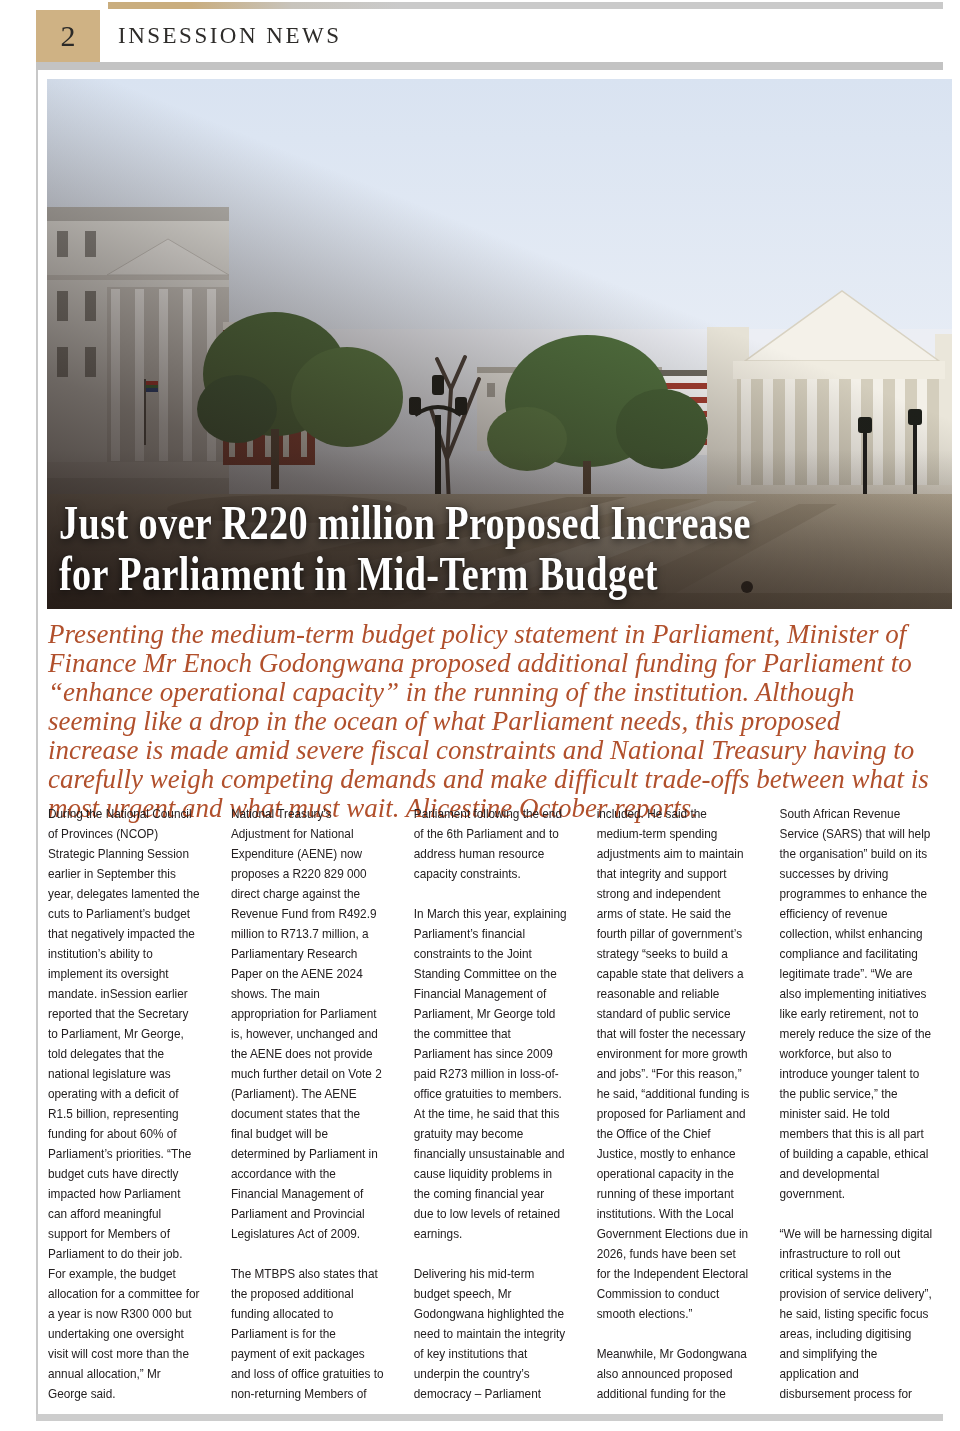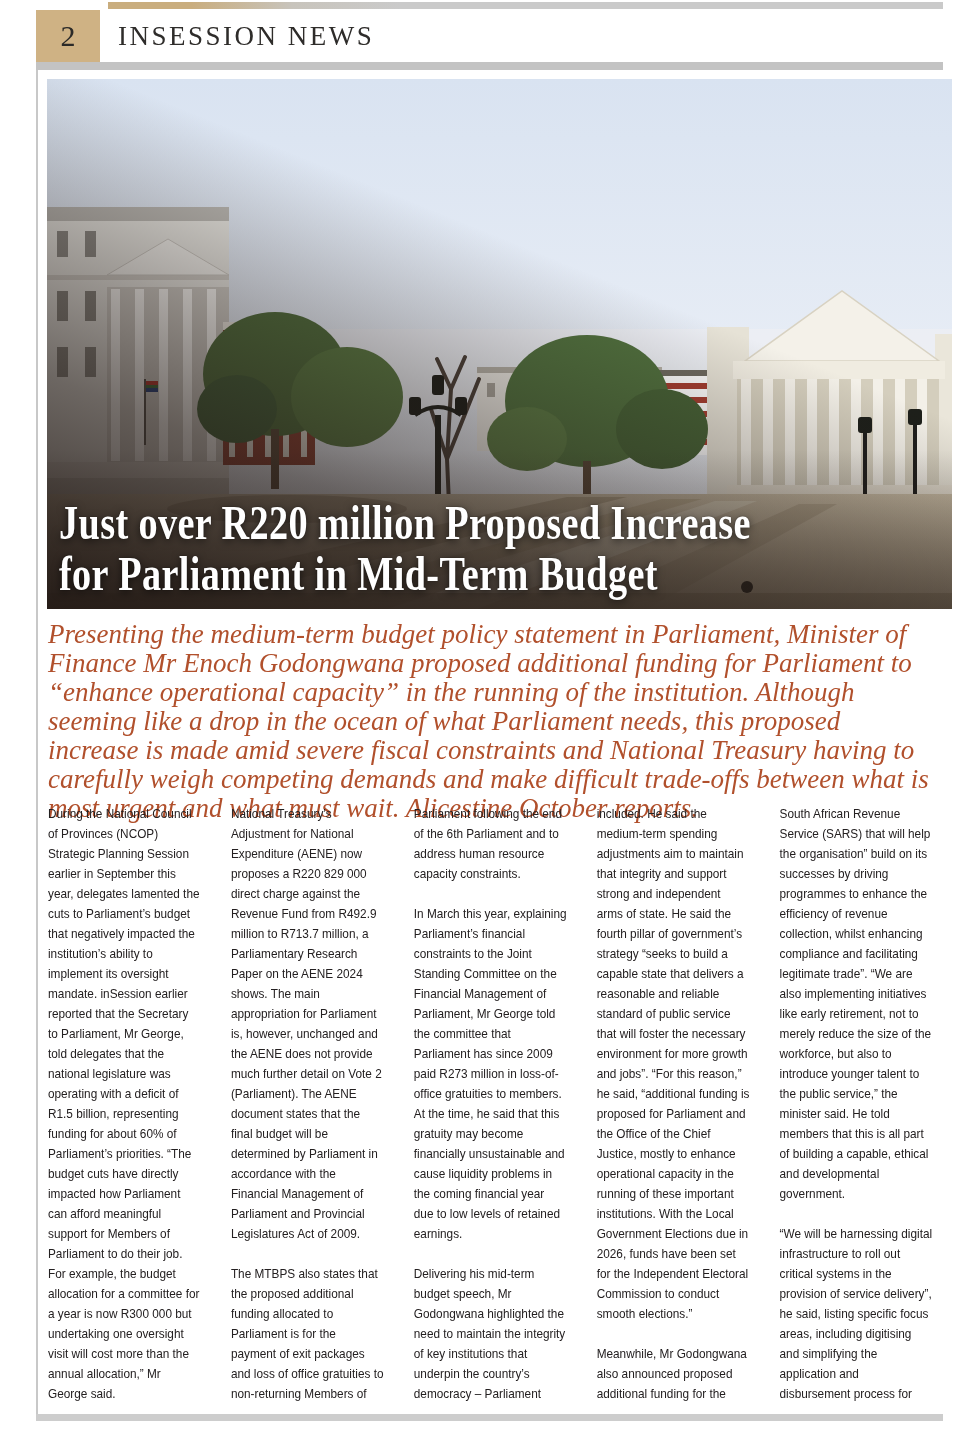--- a/index.html
+++ b/index.html
@@ -6,21 +6,21 @@
   .page{position:relative;width:960px;height:1431px;background:#ffffff;overflow:hidden;
         font-family:"Liberation Sans",sans-serif;color:#242021;}
 
   
   .top-strip{position:absolute;left:108px;top:2px;width:835px;height:7px;
      background:linear-gradient(90deg,#c9ad7e 0%,#c9ad7e 10%,#c8c4bc 22%,#cacaca 35%,#cacaca 100%);}
   .pagenum-box{position:absolute;left:36px;top:10px;width:64px;height:52px;background:#cfb284;
      display:flex;align-items:center;justify-content:center;
      font-family:"Liberation Serif",serif;font-size:30px;color:#2b2a28;}
   .masthead{position:absolute;left:118px;top:10px;height:52px;display:flex;align-items:center;
-     font-family:"Liberation Serif",serif;font-size:27px;letter-spacing:2.5px;color:#2e2c2a;}
+     font-family:"Liberation Serif",serif;font-size:23px;letter-spacing:2.5px;color:#2e2c2a;}
   .header-bar{position:absolute;left:36px;top:62px;width:907px;height:8px;background:#c3c3c3;}
 
   
   .left-rule{position:absolute;left:36px;top:70px;width:2px;height:1351px;background:#c8c8c8;}
   .bottom-bar{position:absolute;left:36px;top:1414px;width:907px;height:7px;background:#cdcdcd;}
 
   
   .photo{position:absolute;left:38px;top:70px;width:905px;height:530px;margin:9px;overflow:hidden;}
   .photo svg{display:block;width:100%;height:100%;}
   .photo-shade{position:absolute;inset:0;

